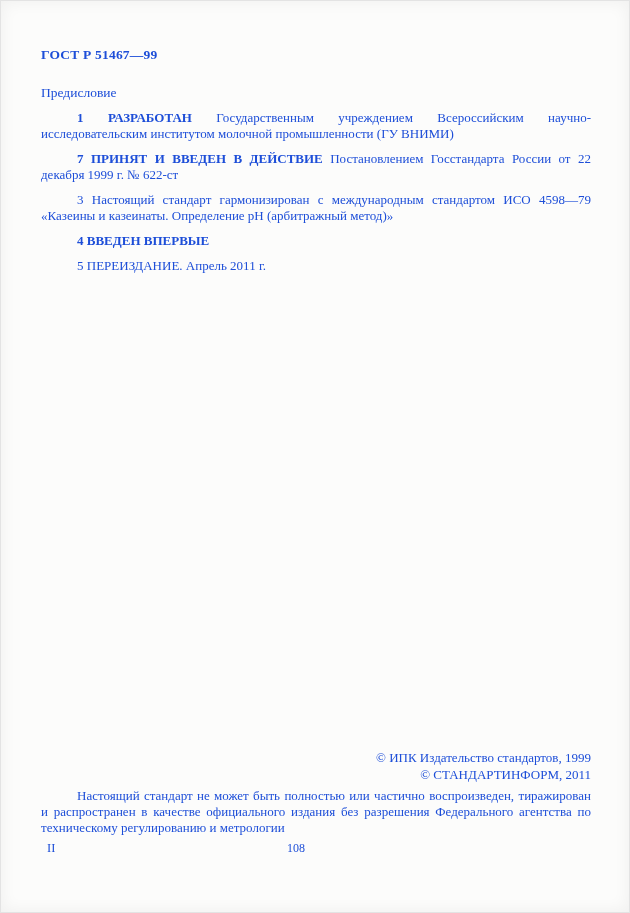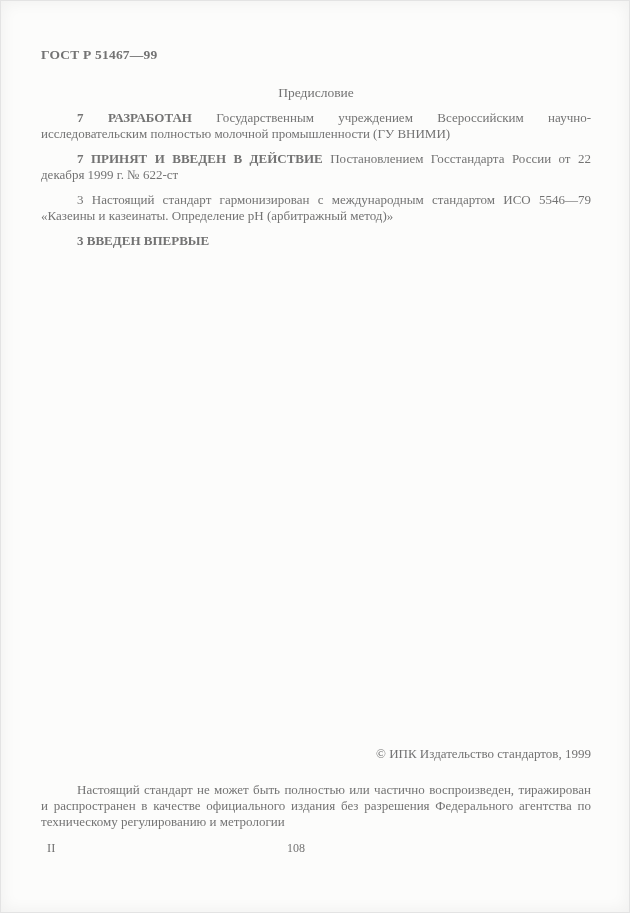--- a/index.html
+++ b/index.html
@@ -10,52 +10,51 @@
     height: 913px;
     background: #fcfcfb;
     border: 1px solid #e3e3e3;
     box-shadow: inset 0 0 14px 3px rgba(0,0,0,0.045);
     padding: 46px 38px 56px 40px;
     display: flex;
     flex-direction: column;
     font-family: "Liberation Serif", "DejaVu Serif", serif;
     font-size: 13px;
     line-height: 16px;
-    color: #737373;
+    color: #1d4ed8;
   }
   .doc-code {
     font-weight: bold;
     font-size: 13.5px;
     letter-spacing: 0.2px;
   }
   .title {
     margin-top: 22px;
-    text-align: center;
     font-size: 13.5px;
   }
   .clause {
     margin-top: 9px;
     text-align: justify;
     text-indent: 36px;
   }
   .clause .lead { font-weight: bold; }
   .spacer { flex: 1 1 auto; }
   .copyright {
     text-align: right;
     line-height: 17px;
     font-size: 13px;
   }
   .restriction {
-    margin-top: 20px;
+    margin-top: 5px;
     text-align: justify;
     text-indent: 36px;
   }
   .footer {
     position: relative;
-    margin-top: 10px;
+    margin-top: 4px;
     height: 16px;
     font-size: 12.5px;
   }
   .footer .roman { position: absolute; left: 6px; top: 0; }
   .footer .pagenum {
     position: absolute;
     left: 0; right: 40px; top: 0;
     text-align: center;
     font-size: 12px;
     font-family: Liberation Serif, serif;
@@ -63,34 +62,36 @@
 </style>
 </head>
 <body>
 
 <div class="page">
 
   <div class="doc-code">ГОСТ Р 51467—99</div>
 
   <div class="title">Предисловие</div>
 
-  <div class="clause"><span class="lead">7  РАЗРАБОТАН</span><span> Государственным учреждением Всероссийским научно-исследовательским полностью молочной промышленности (ГУ ВНИМИ)</span></div>
+  <div class="clause"><span class="lead">1  РАЗРАБОТАН</span><span> Государственным учреждением Всероссийским научно-исследовательским институтом молочной промышленности (ГУ ВНИМИ)</span></div>
 
 
   <div class="clause"><span class="lead">7  ПРИНЯТ И ВВЕДЕН В ДЕЙСТВИЕ</span><span> Постановлением Госстандарта России от 22 декабря 1999 г. № 622-ст</span></div>
 
-  <div class="clause"><span class="lead"></span><span>3  Настоящий стандарт гармонизирован с международным стандартом ИСО 5546—79 «Казеи­ны и казеинаты. Определение рН (арбитражный метод)»</span></div>
+  <div class="clause"><span class="lead"></span><span>3  Настоящий стандарт гармонизирован с международным стандартом ИСО 4598—79 «Казеи­ны и казеинаты. Определение рН (арбитражный метод)»</span></div>
 
-  <div class="clause"><span class="lead">3  ВВЕДЕН ВПЕРВЫЕ</span><span></span></div>
+  <div class="clause"><span class="lead">4  ВВЕДЕН ВПЕРВЫЕ</span><span></span></div>
 
+  <div class="clause"><span class="lead"></span><span>5 ПЕРЕИЗДАНИЕ. Апрель 2011 г.</span></div>
 
   <div class="spacer"></div>
 
   <div class="copyright">
     <div>© ИПК Издательство стандартов, 1999</div>
+    <div>© СТАНДАРТИНФОРМ, 2011</div>
   </div>
 
   <div class="restriction">Настоящий стандарт не может быть полностью или частично воспроизведен, тиражирован и распространен в качестве официального издания без разрешения Федерального агентства по техни­ческому регулированию и метрологии</div>
 
   <div class="footer">
     <span class="roman">II</span>
     <span class="pagenum">108</span>
   </div>
 
 </div>

